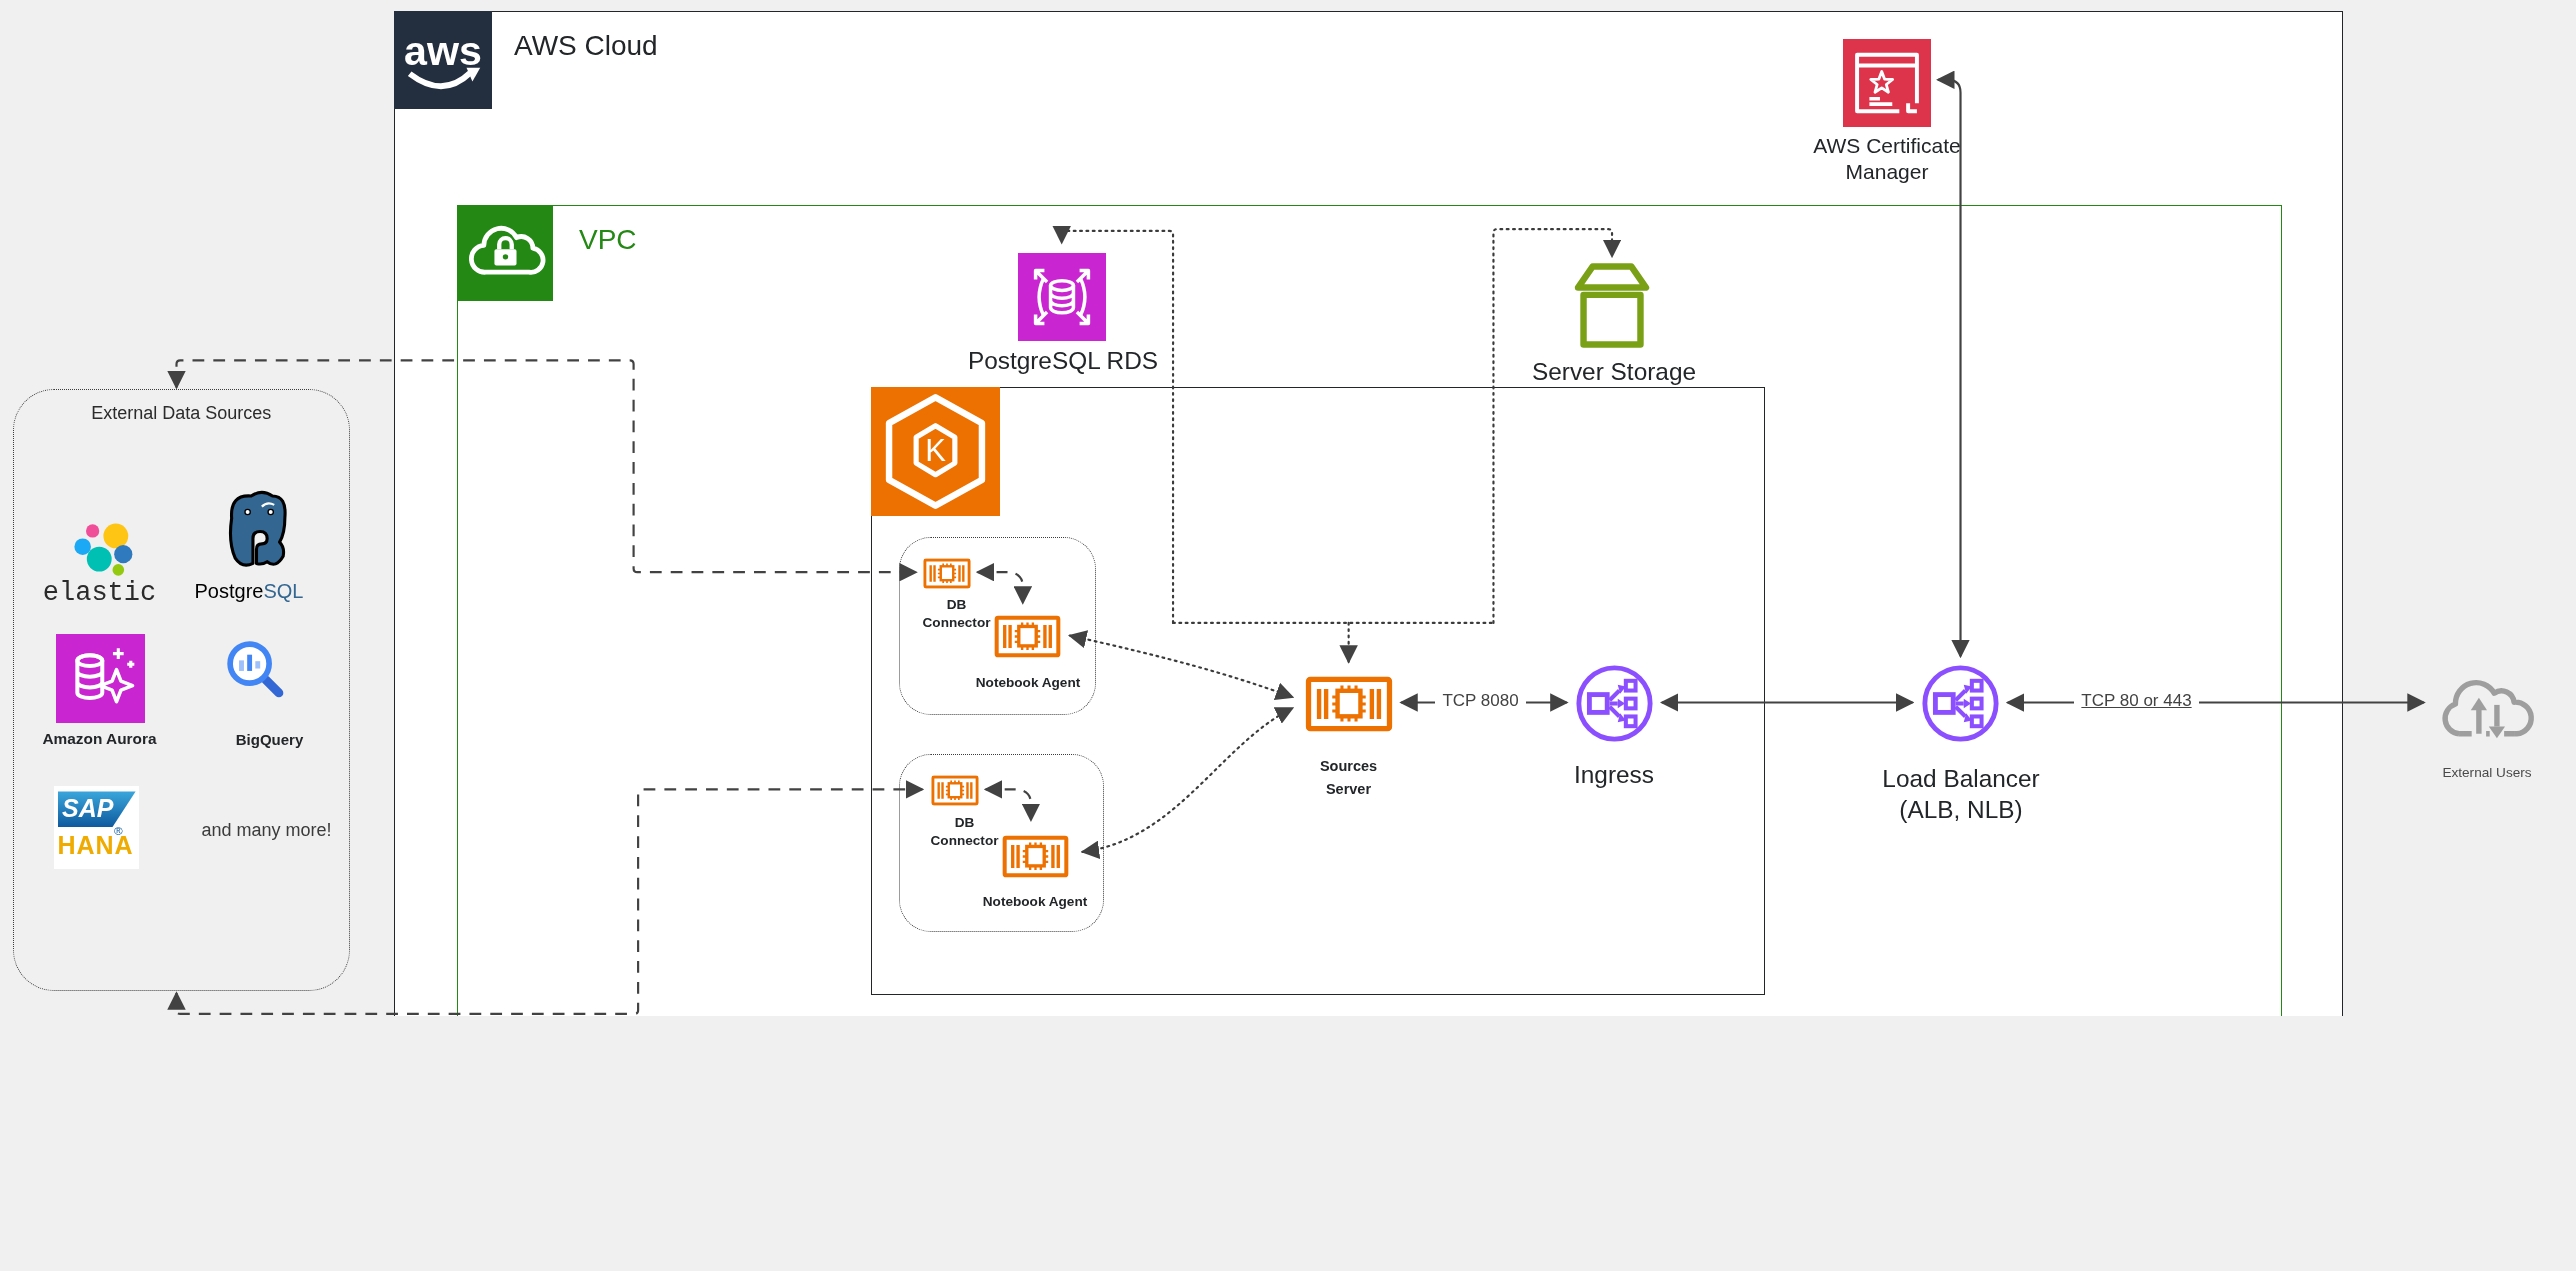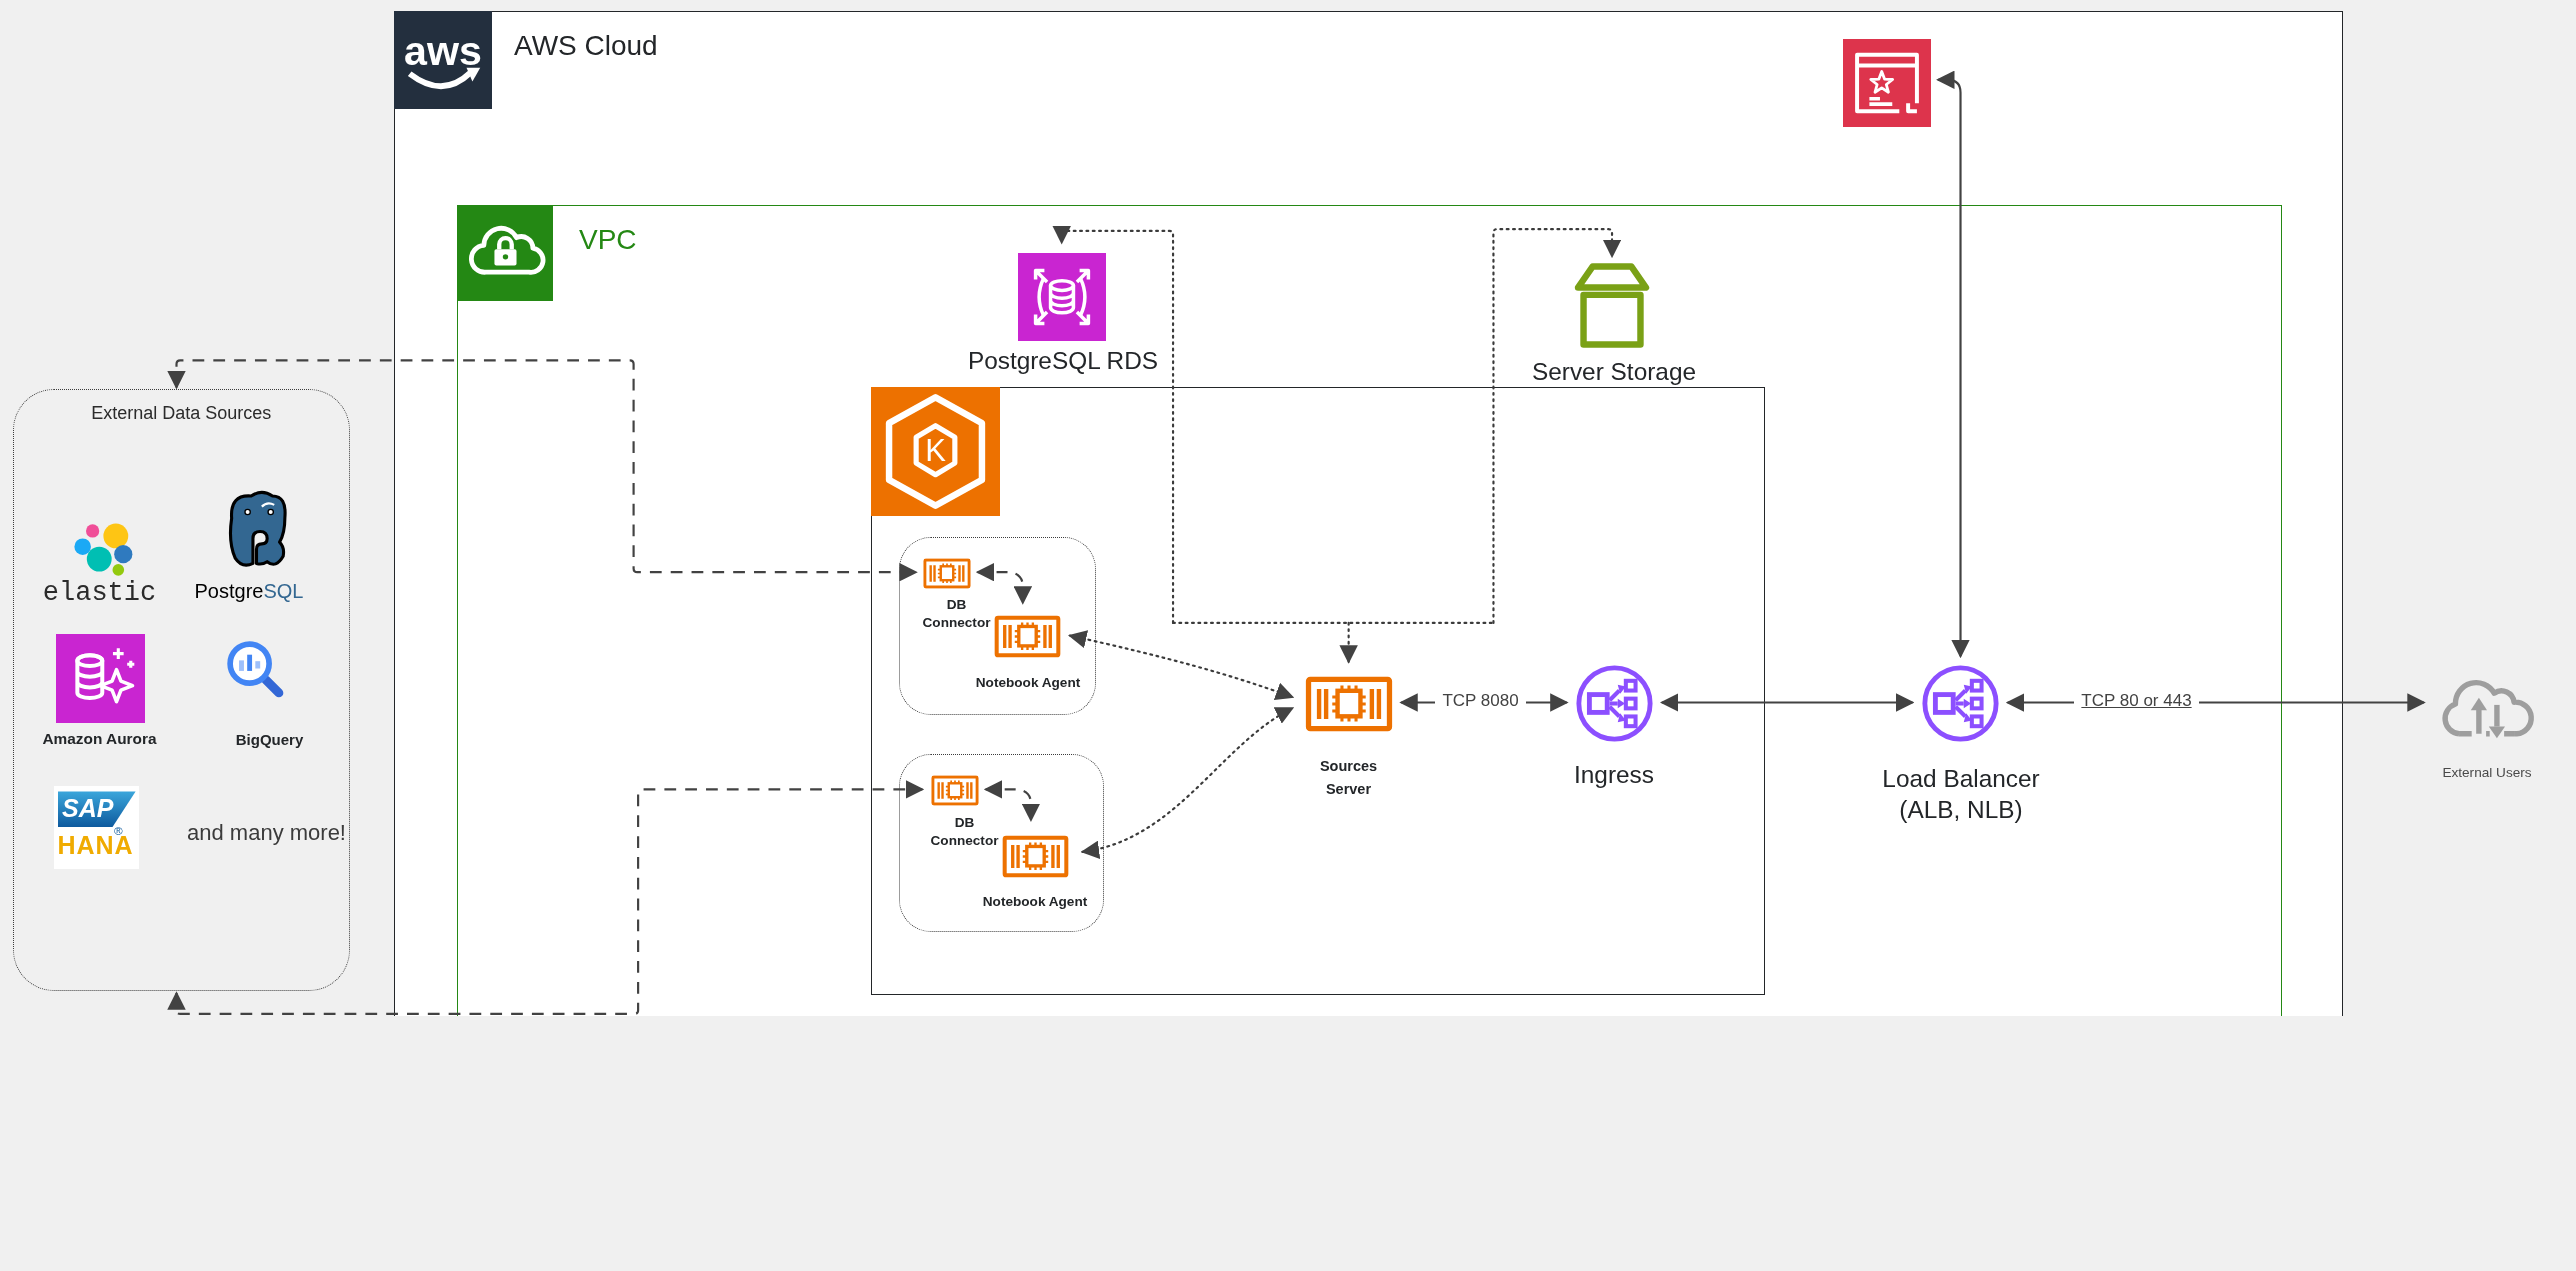--- a/index.html
+++ b/index.html
@@ -127,20 +127,24 @@
   <div class="lbl" style="left:1478px;top:357px;width:272px;font-size:24.4px;">Server Storage</div>
 
   <div class="iconsq" style="left:1843px;top:39px;width:88px;height:88px;background:#DD344C;">
     <svg width="88" height="88" viewBox="0 0 100 100">
       <path d="M84 82 H74 V73 M64 82 H16 V18 H84 V73" fill="none" stroke="#fff" stroke-width="4.5" stroke-linejoin="round"></path>
       <path d="M16 30 H84" stroke="#fff" stroke-width="4.5"></path>
       <polygon points="44,37 47.2,45.5 56.4,46 49.2,51.7 51.6,60.5 44,55.5 36.4,60.5 38.8,51.7 31.6,46 40.8,45.5" fill="none" stroke="#fff" stroke-width="3.2" stroke-linejoin="round"></polygon>
       <path d="M30 68 H42 M30 74 H56" stroke="#fff" stroke-width="4"></path>
     </svg>
   </div>
+  <div class="lbl" style="left:1751px;top:133px;width:272px;font-size:21px;line-height:26px;">
+    <div>AWS Certificate</div>
+    <div>Manager</div>
+  </div>
 
   <div class="iconsq" style="left:1305px;top:674px;width:88px;height:60px;">
     <svg width="88" height="60" viewBox="0 0 100 64">
         <use href="#chip-symbol"></use>
       </svg>
   </div>
   <div class="lbl bold" style="left:1283px;top:755px;width:131px;font-size:14.5px;line-height:22.6px;">
     <div>Sources</div>
     <div>Server</div>
   </div>
@@ -260,16 +264,16 @@
   </div>
   <div class="lbl bold" style="left:206px;top:731px;width:127px;font-size:15px;">BigQuery</div>
 
   <div class="iconsq" style="left:54px;top:786px;width:85px;height:83px;background:#fff;">
     <div class="abs" style="left:3.6px;top:5.4px;width:78px;height:36px;background:linear-gradient(#3BA7DC,#0E5A9E);clip-path:polygon(0 0,100% 0,70% 100%,0 100%);">
       <span style="position:absolute;left:4.5px;top:2.7px;font-size:25px;font-weight:bold;font-style:italic;color:#fff;">SAP</span>
     </div>
     <span class="abs" style="left:60px;top:38px;font-size:11.8px;color:#0E5A9E;">®</span>
     <span class="abs" style="left:3.6px;top:45px;font-size:25px;font-weight:800;color:#F0AB00;letter-spacing:0.9px;">HANA</span>
   </div>
-  <div class="lbl" style="left:185px;top:820px;width:163px;font-size:22px;color:#3b3b3b;">and many more!</div>
+  <div class="lbl" style="left:185px;top:820px;width:163px;font-size:18px;color:#3b3b3b;">and many more!</div>
 
 </div>
 
 
 </body></html>

